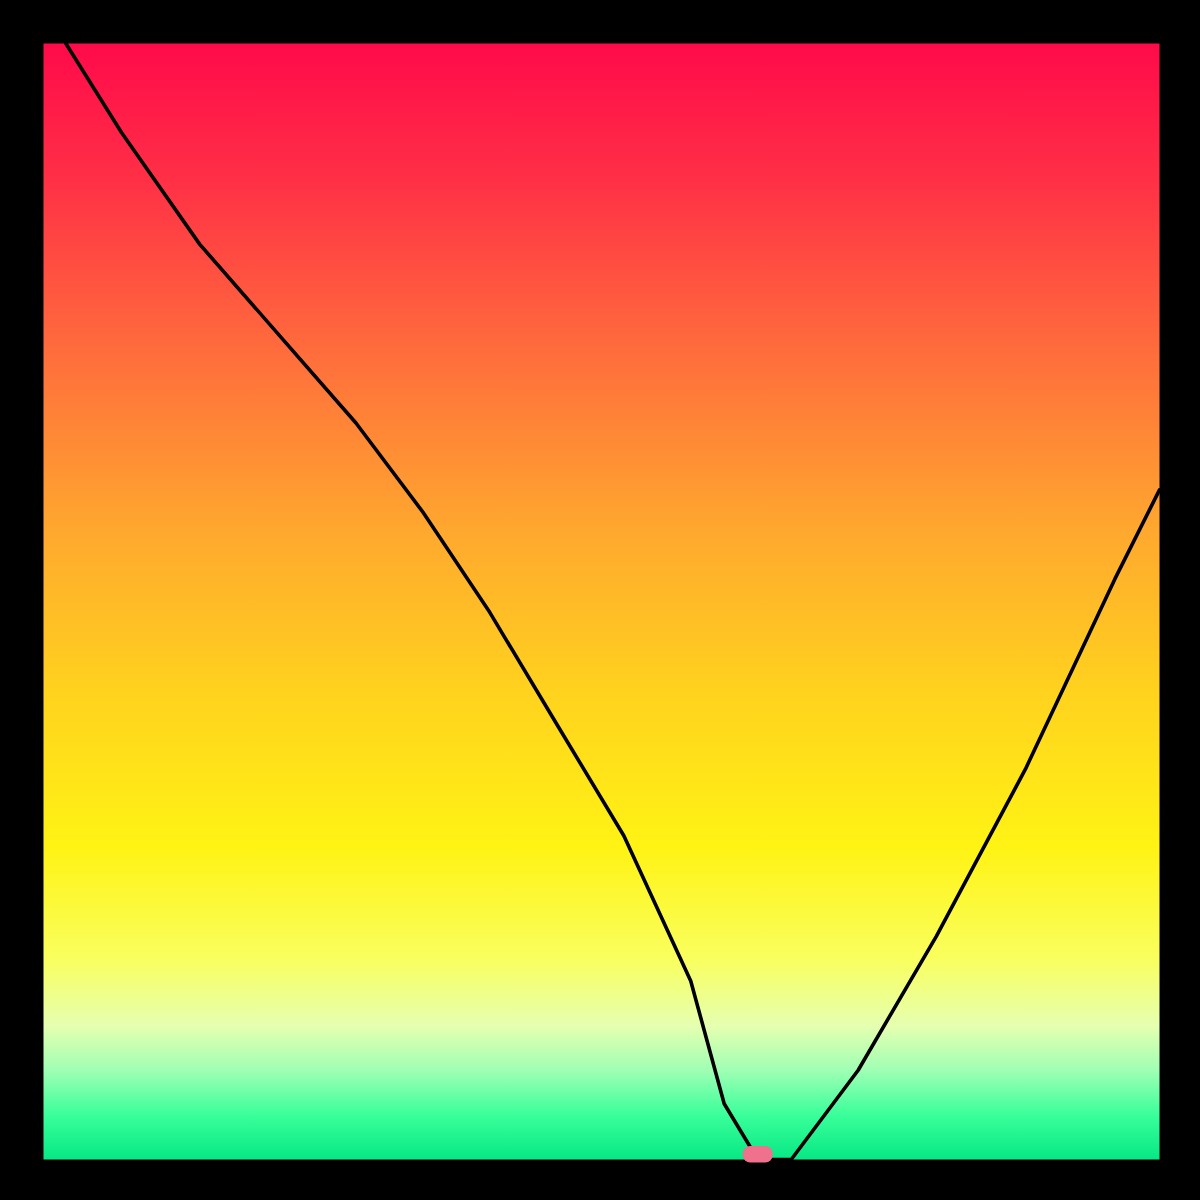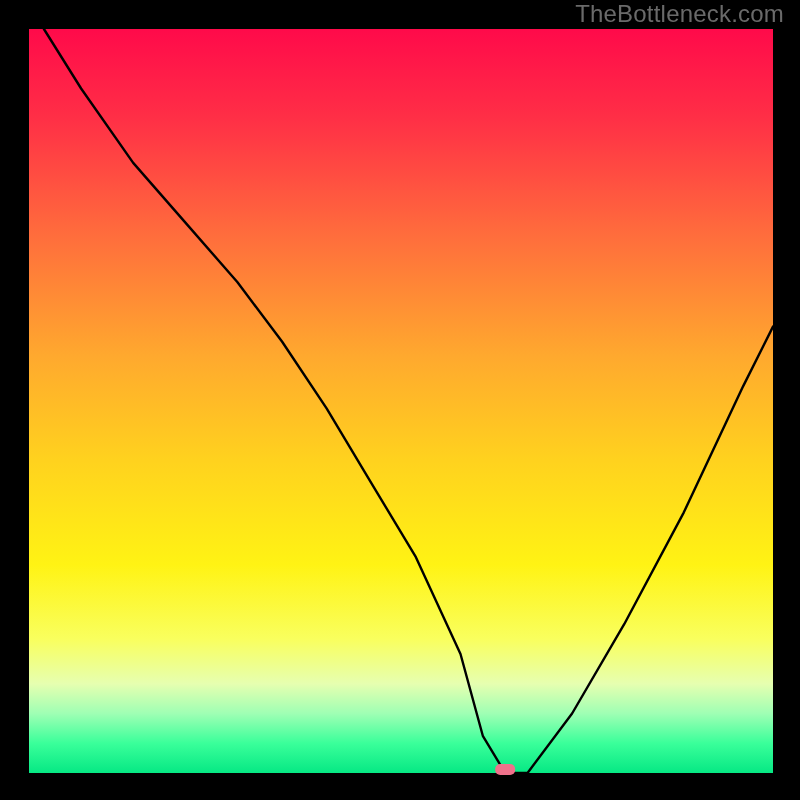--- a/index.html
+++ b/index.html
@@ -27,21 +27,20 @@
     user-select: none;
   }
   svg {
     display: block;
   }
 </style>
 </head>
 <body>
 
 <div class="chart-wrap">
-  <div class="watermark">TheBottleneck.com</div>
 
   <svg id="chart-svg" width="800" height="800" viewBox="0 0 800 800">
     <defs>
       <linearGradient id="bg-grad" x1="0" y1="0" x2="0" y2="1">
           <stop offset="0%" stop-color="#ff0a4a"></stop>
           <stop offset="12%" stop-color="#ff2f46"></stop>
           <stop offset="28.000000000000004%" stop-color="#ff6e3c"></stop>
           <stop offset="44%" stop-color="#ffa92e"></stop>
           <stop offset="57.99999999999999%" stop-color="#ffd21e"></stop>
           <stop offset="72%" stop-color="#fff314"></stop>

